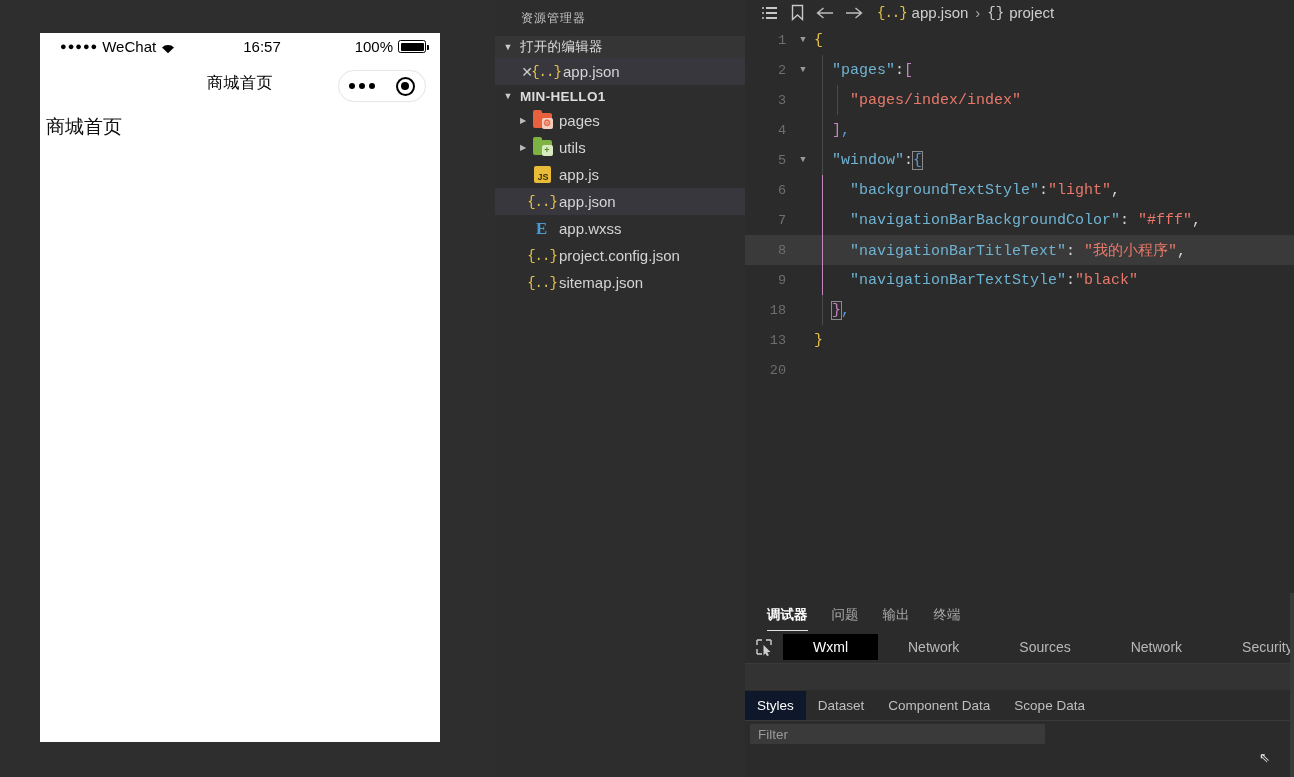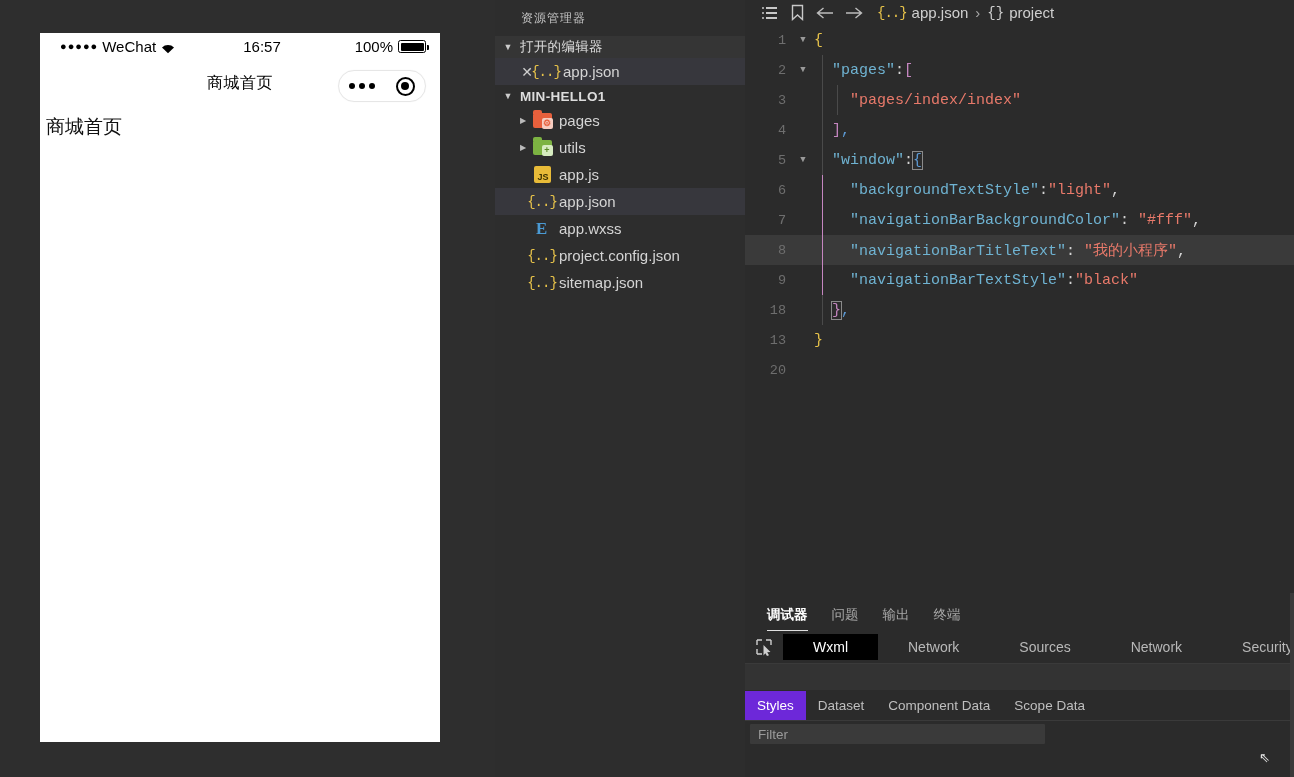--- a/index.html
+++ b/index.html
@@ -150,21 +150,21 @@
     height: 33px; display: flex; align-items: center; padding-left: 10px;
     border-bottom: 1px solid #3a3a3a;
   }
   .inspect-btn { width: 28px; display: flex; align-items: center; justify-content: center; }
   .tab-div { width: 1px; height: 16px; background: #4a4a4a; margin: 0 8px 0 2px; }
   .dtab { color: #b8b8b8; font-size: 14px; padding: 5px 30px; cursor: default; white-space: nowrap; text-align: right; }
   .dtab.active { background: #000; color: #fff; }
   .panel-sub { height: 27px; background: #333333; border-bottom: 1px solid #2b2b2b; }
   .style-tabs { height: 30px; display: flex; align-items: stretch; border-bottom: 1px solid #3a3a3a; }
   .stab { color: #bfbfbf; font-size: 13.5px; display: flex; align-items: center; padding: 0 12px; cursor: default; white-space: nowrap; }
-  .stab.active { background: #6d28d9; color: #fff; }
+  .stab.active { background: #0f172a; color: #fff; }
   .filter-row { height: 26px; display: flex; align-items: center; position: relative; }
   .filter-box {
     margin-left: 5px; width: 295px; height: 20px; background: #3a3a3a; border-radius: 1px;
     display: flex; align-items: center; padding-left: 8px; color: #9a9a9a; font-size: 13.5px;
   }
   .filter-tail { flex: 1; height: 20px; background: #2b2b2b; }
 
   
   .watermark {
     position: absolute; right: 6px; bottom: 12px; color: #e3e3e3; font-size: 15px;

